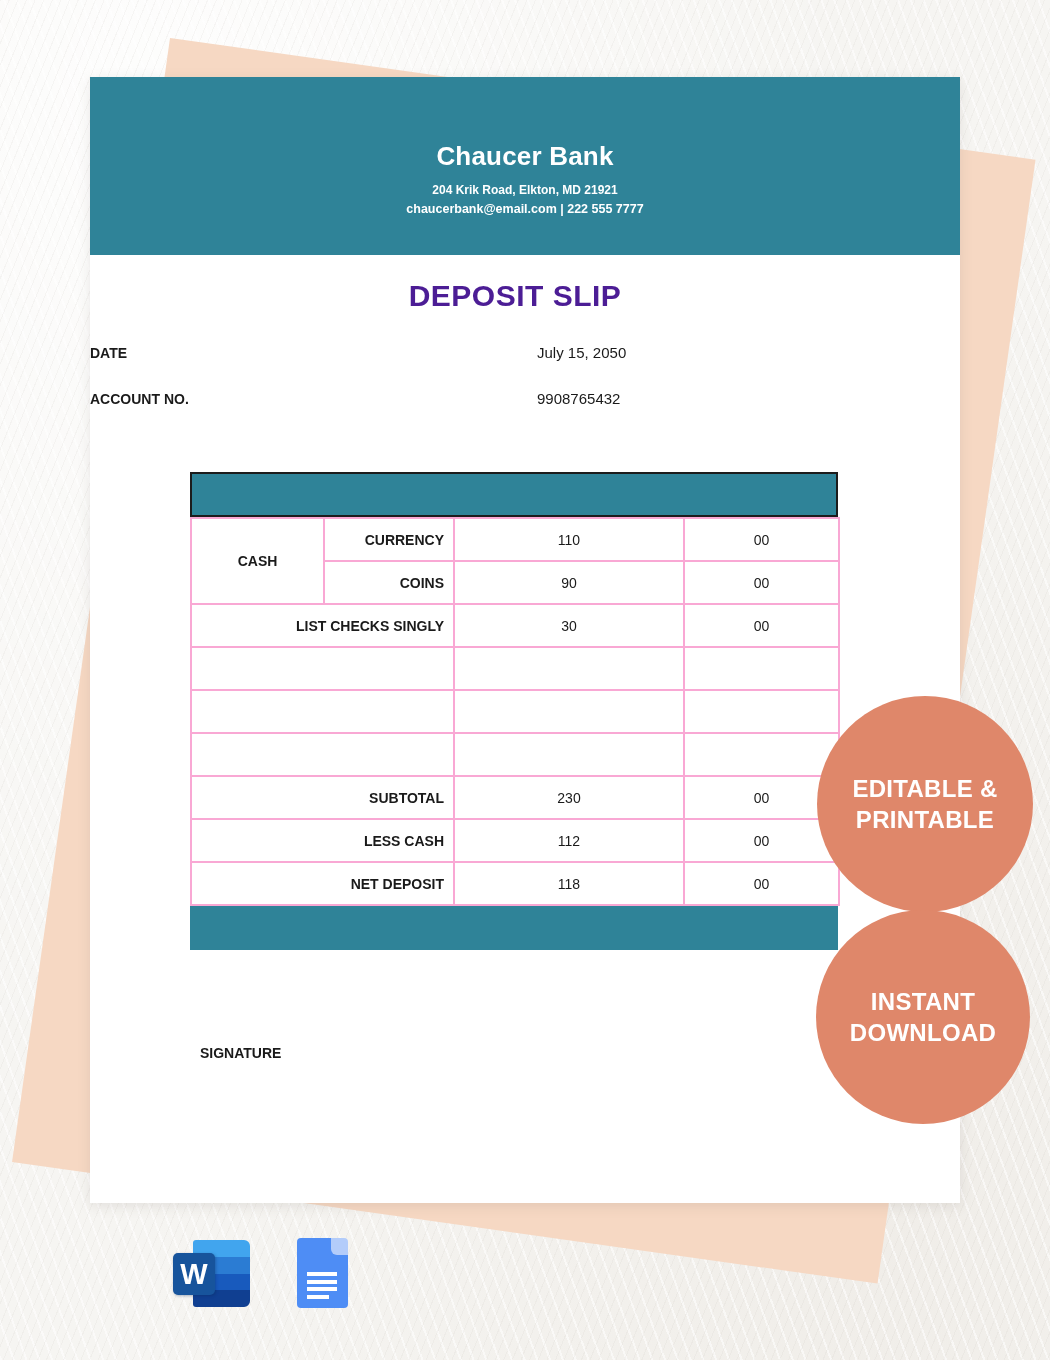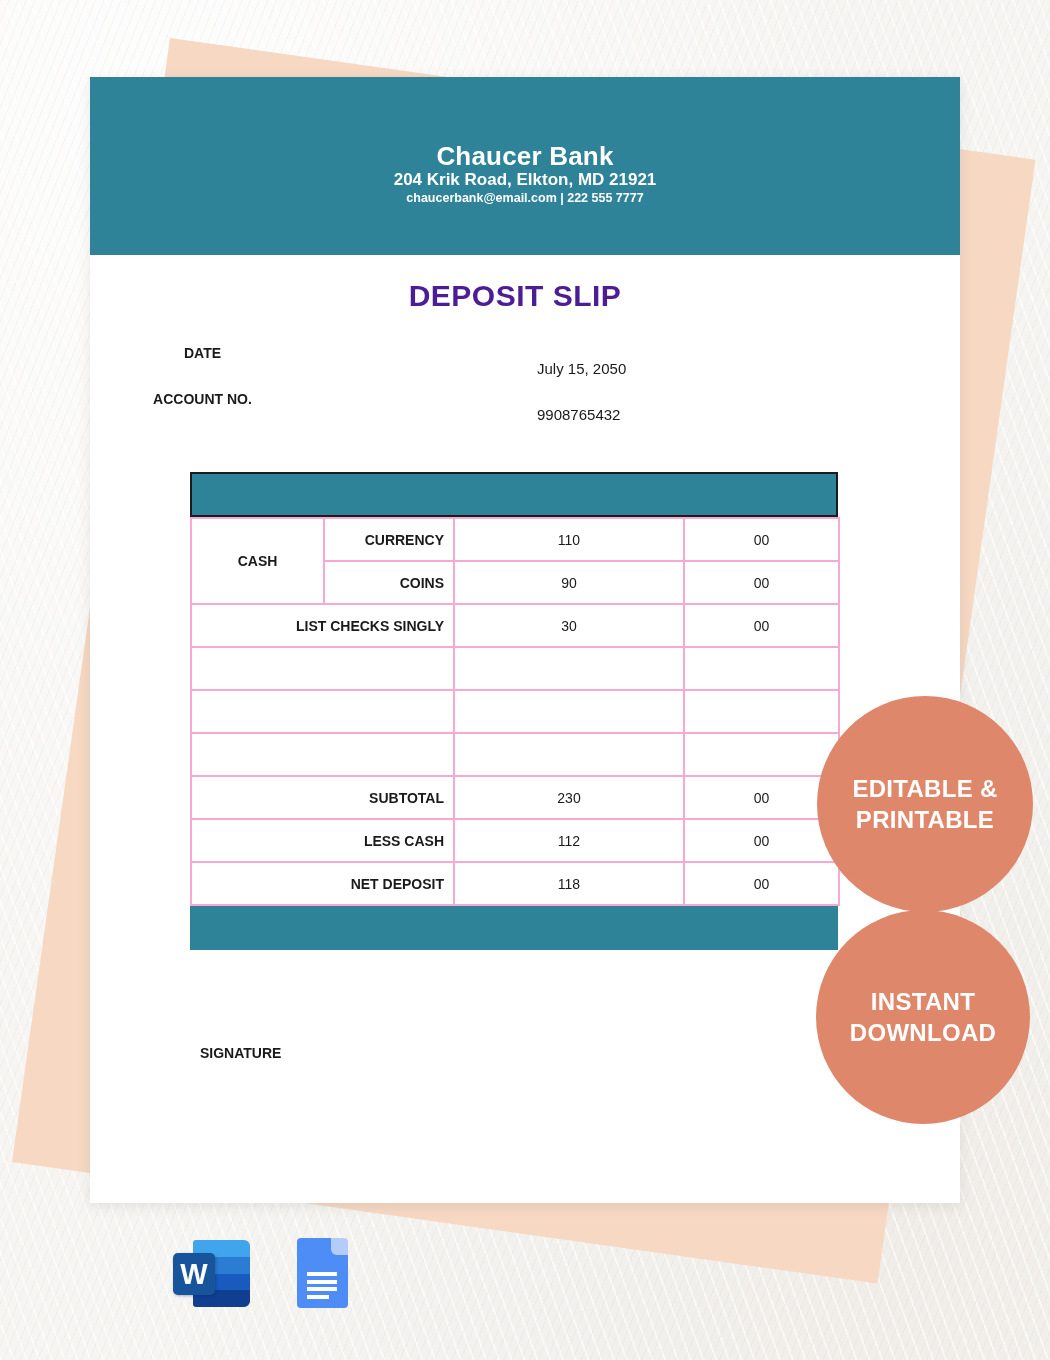--- a/index.html
+++ b/index.html
@@ -26,36 +26,36 @@
   .doc{
     position:absolute; left:90px; top:77px; width:870px; height:1126px;
     background:#ffffff; box-shadow:0 3px 12px rgba(110,100,90,0.14);
   }
 
   .doc-header{
     position:absolute; left:0; top:0; width:870px; height:178px;
     color:#ffffff; text-align:center; padding-top:64px;
   }
   .bank-name{ font-size:26px; font-weight:700; line-height:30px; letter-spacing:0.2px; }
-  .bank-address{ font-size:17px; font-weight:700; line-height:17px; }
+  .bank-address{ margin-top:11px; font-size:12px; font-weight:700; line-height:17px; }
   .bank-contact{ margin-top:2px; font-size:12.5px; font-weight:700; line-height:17px; }
 
   .doc-title{
     position:absolute; left:0; top:202px; width:850px; text-align:center;
     font-size:30px; font-weight:700; letter-spacing:0.5px;
   }
 
   .info-rows{ position:absolute; left:0; top:260px; width:870px; }
   .info-row{ position:relative; height:46px; }
   .info-label{
-    position:absolute; left:0; top:8px; width:225px; text-align:center;
+    position:absolute; left:0; top:8px; width:225px; text-align:left;
     font-size:14px; font-weight:700; color:#1a1a1a;
   }
   .info-value{
-    position:absolute; left:447px; top:23px;
+    position:absolute; left:447px; top:7px;
     font-size:15px; color:#1a1a1a;
   }
 
   .table-wrap{ position:absolute; left:100px; top:395px; width:648px; }
   .table-bar-top{ width:648px; height:45px; border:2px solid #1c1c1c; }
   .slip-table{
     width:648px; border-collapse:collapse; table-layout:fixed;
     font-size:14px; color:#1a1a1a;
   }
   .slip-table td{ border:2px solid #f9a8d4; height:43px; background:#ffffff; }

